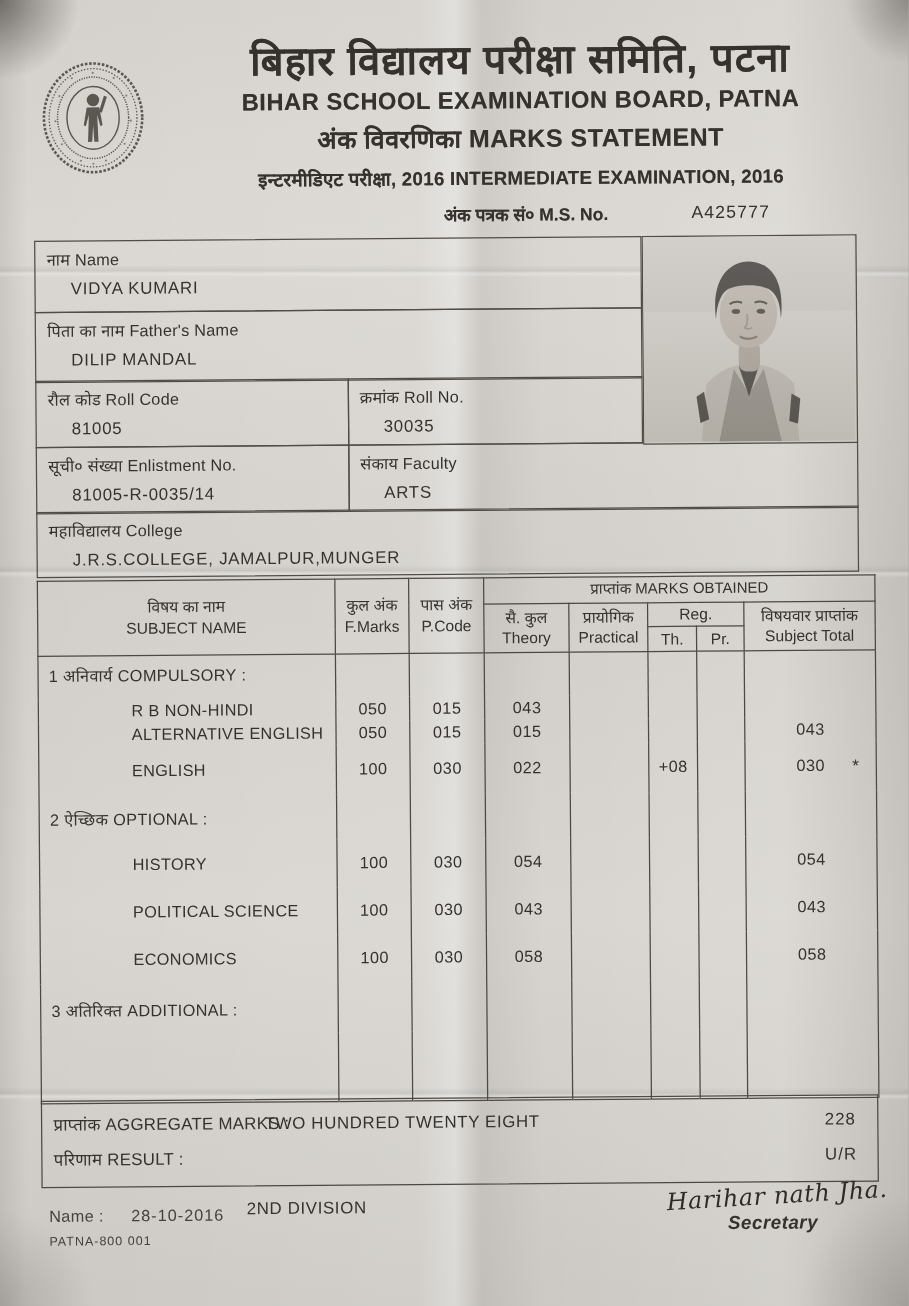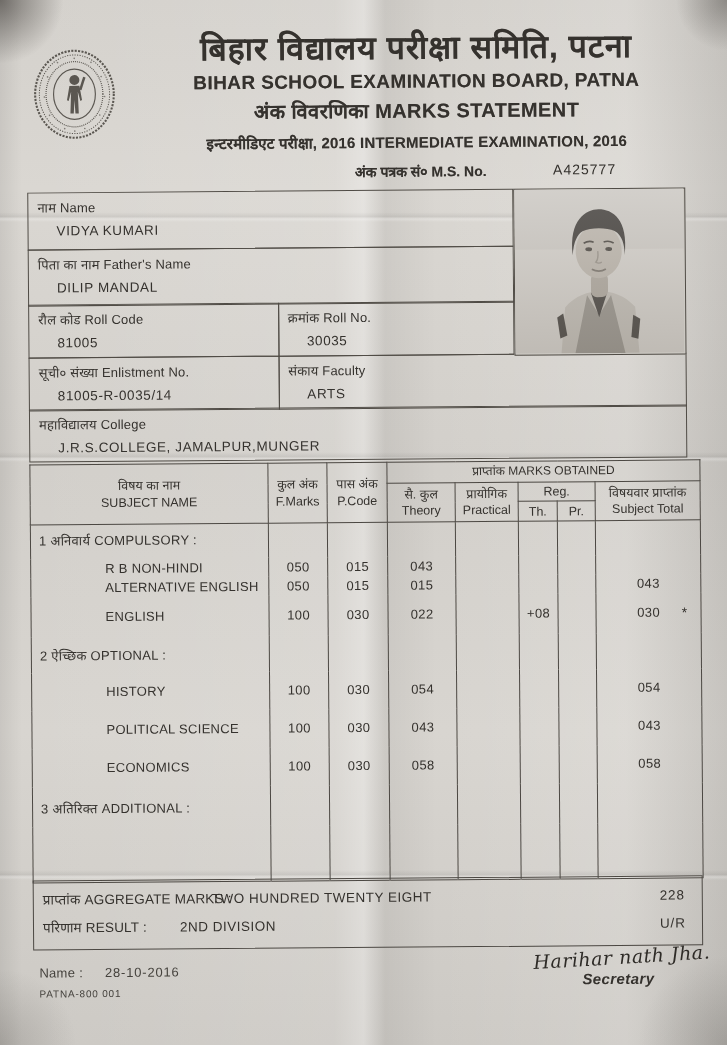--- a/index.html
+++ b/index.html
@@ -335,21 +335,21 @@
     </table>
 
     <div class="agg">
       <div class="agg-row">
         <span class="agg-label">प्राप्तांक AGGREGATE MARKS :</span>
         <span class="agg-words">TWO HUNDRED TWENTY EIGHT</span>
         <span class="agg-num">228</span>
       </div>
       <div class="agg-row" style="margin-top:2px;">
         <span class="agg-label">परिणाम RESULT :</span>
-        <span class="agg-words" style="left:146px;">2ND DIVISION</span>
+        <span class="agg-words" style="left:163px;margin-top:40px;">2ND DIVISION</span>
         <span class="agg-num">U/R</span>
       </div>
     </div>
 
     <div class="foot-dated">
       <span>Name :</span>
       <span class="dval">28-10-2016</span>
     </div>
     <div class="foot-place">PATNA-800 001</div>
     <div class="sig">

